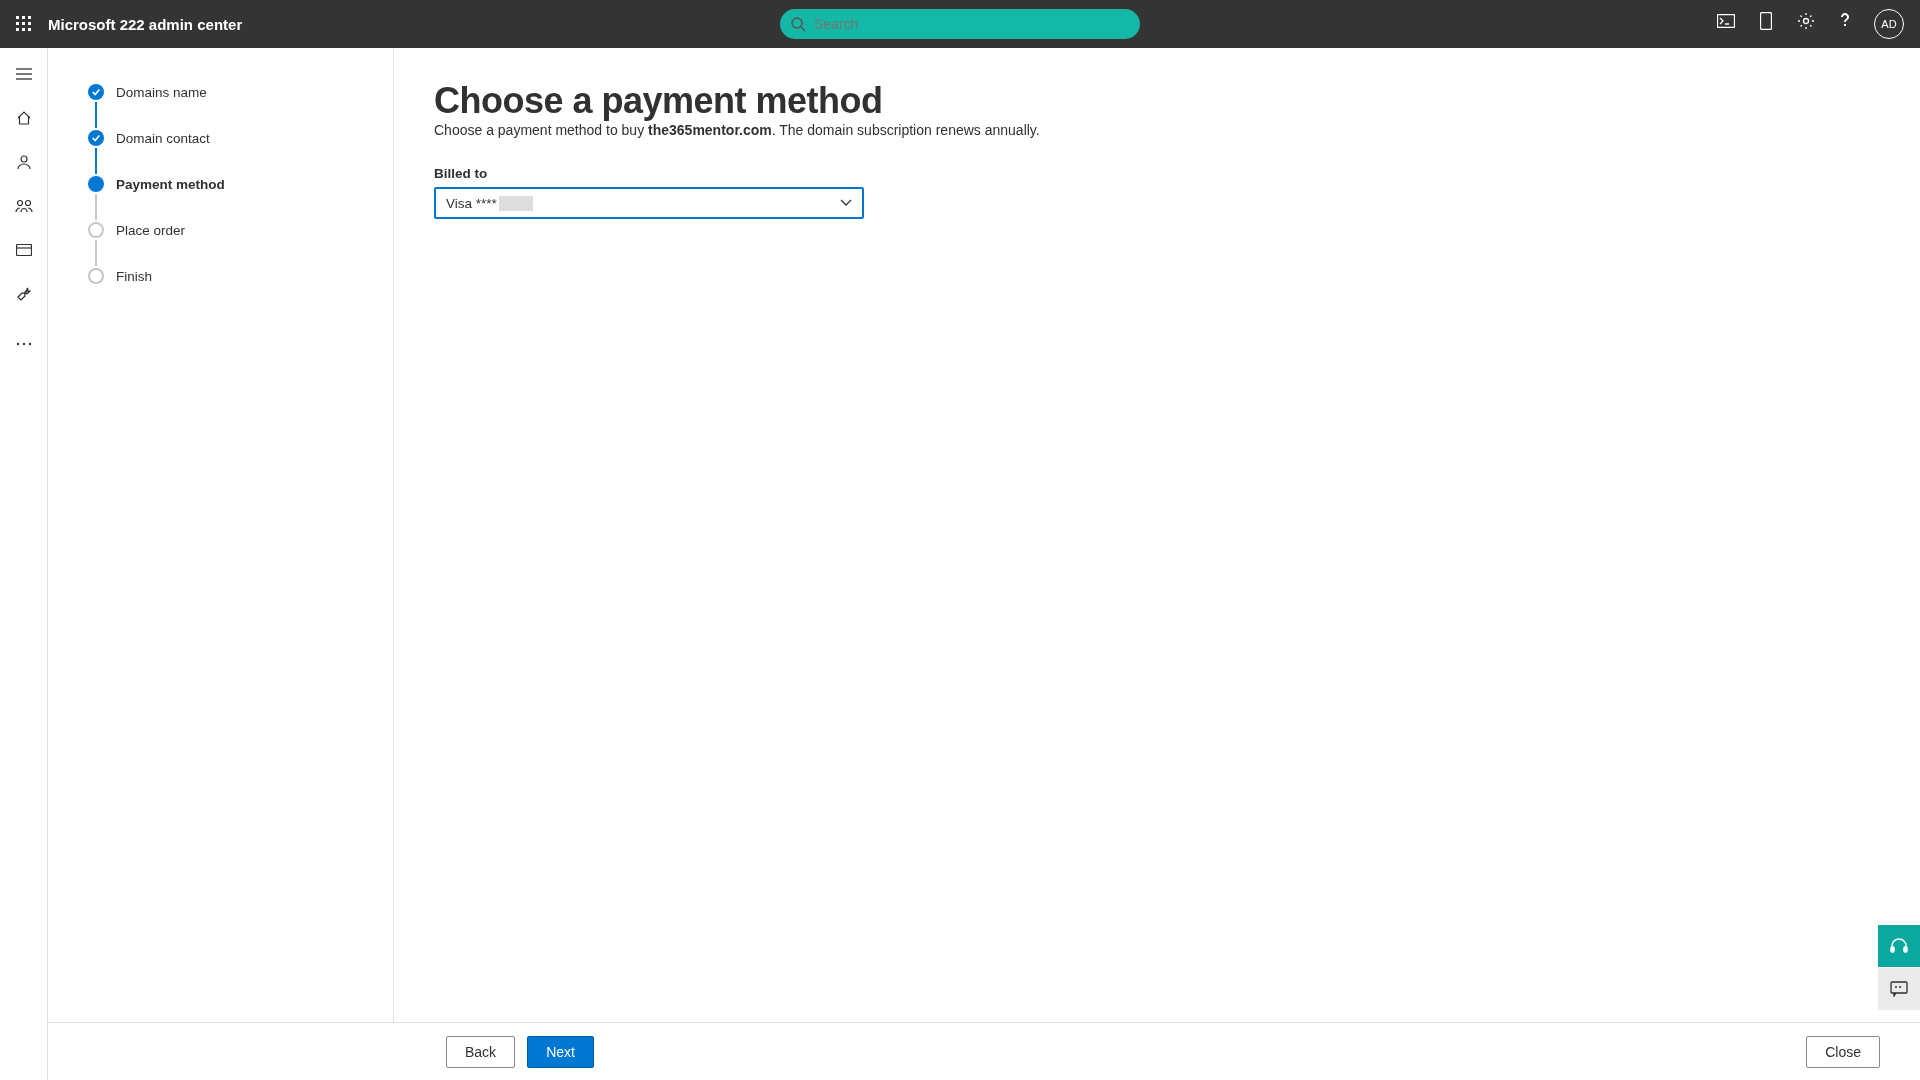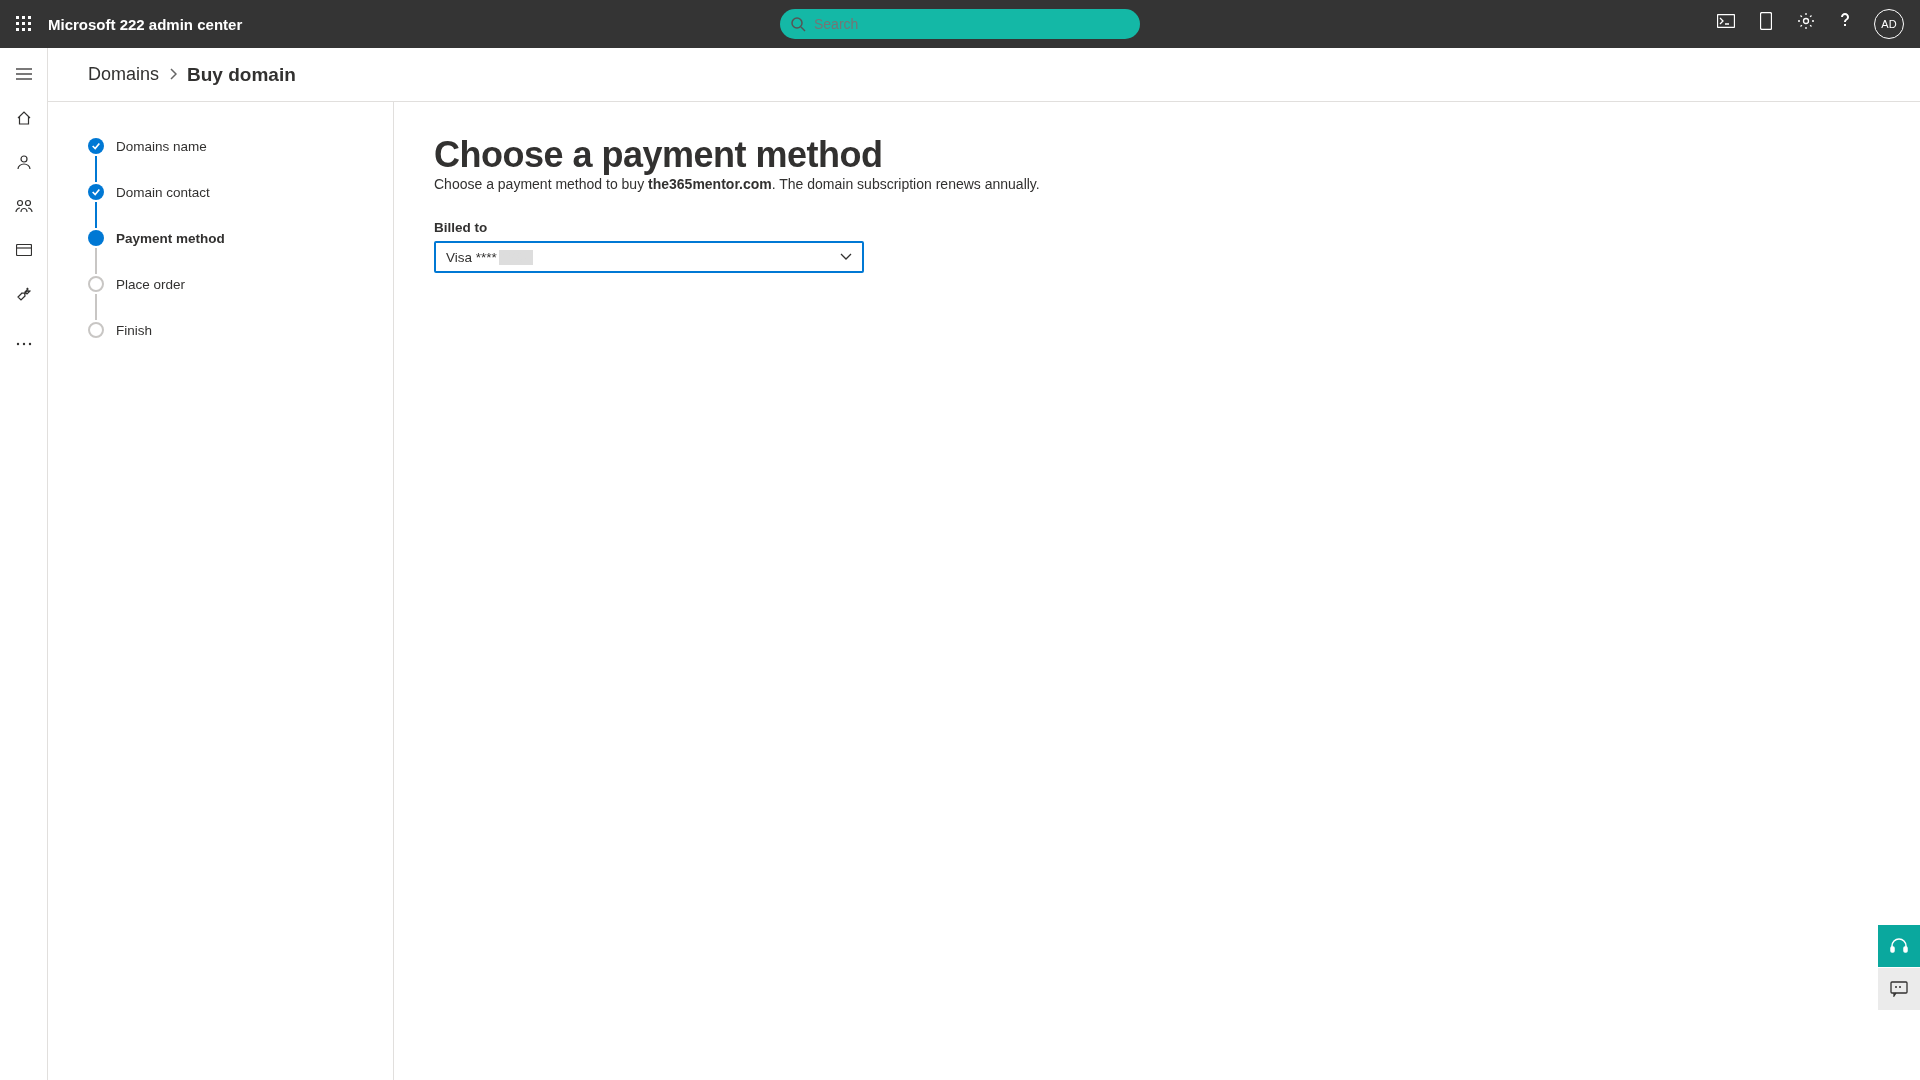--- a/index.html
+++ b/index.html
@@ -163,27 +163,20 @@
         <svg width="16" height="4" viewBox="0 0 16 4" fill="#323130">
           <circle cx="2" cy="2" r="1.2"></circle>
           <circle cx="8" cy="2" r="1.2"></circle>
           <circle cx="14" cy="2" r="1.2"></circle>
         </svg>
       </div>
   </div>
 
   <div class="content">
 
-    <div class="breadcrumb-row">
-      <span class="breadcrumb-link">Domains</span>
-      <span class="breadcrumb-sep"><svg width="8" height="12" viewBox="0 0 8 12" fill="none" stroke="#666" stroke-width="1.5">
-            <path d="M2 1l5 5-5 5"></path>
-          </svg></span>
-      <span class="breadcrumb-current">Buy domain</span>
-    </div>
 
     <div class="body-cols">
 
       <div class="wizard-col">
         <div class="step">
           <div class="step-dot done">
               <svg viewBox="0 0 12 12" fill="none" stroke="#fff" stroke-width="2">
                 <path d="M2 6l3 3 5-6"></path>
               </svg>
             </div>
@@ -226,20 +219,28 @@
             <span>Visa ****</span><span class="masked-tail">1234</span>
           </span>
           <svg width="12" height="8" viewBox="0 0 12 8" fill="none" stroke="#323130" stroke-width="1.3">
               <path d="M1 1l5 5 5-5"></path>
             </svg>
         </div>
       </div>
 
     </div>
 
+    <div class="footer-bar">
+      <div style="position:relative; display:flex;">
+        <button class="btn btn-default">Back</button>
+        <button class="btn btn-primary">Next</button>
+
+      </div>
+      <button class="btn btn-close">Close</button>
+    </div>
 
     <div class="float-panel">
       <div class="float-btn teal">
           <svg width="20" height="20" viewBox="0 0 20 20" fill="none" stroke="#fff" stroke-width="1.5">
             <path d="M3 11v-1a7 7 0 0 1 14 0v1"></path>
             <rect x="2" y="11" width="3" height="5" rx="1" fill="#fff"></rect>
             <rect x="15" y="11" width="3" height="5" rx="1" fill="#fff"></rect>
           </svg>
         </div>
       <div class="float-btn grey">

